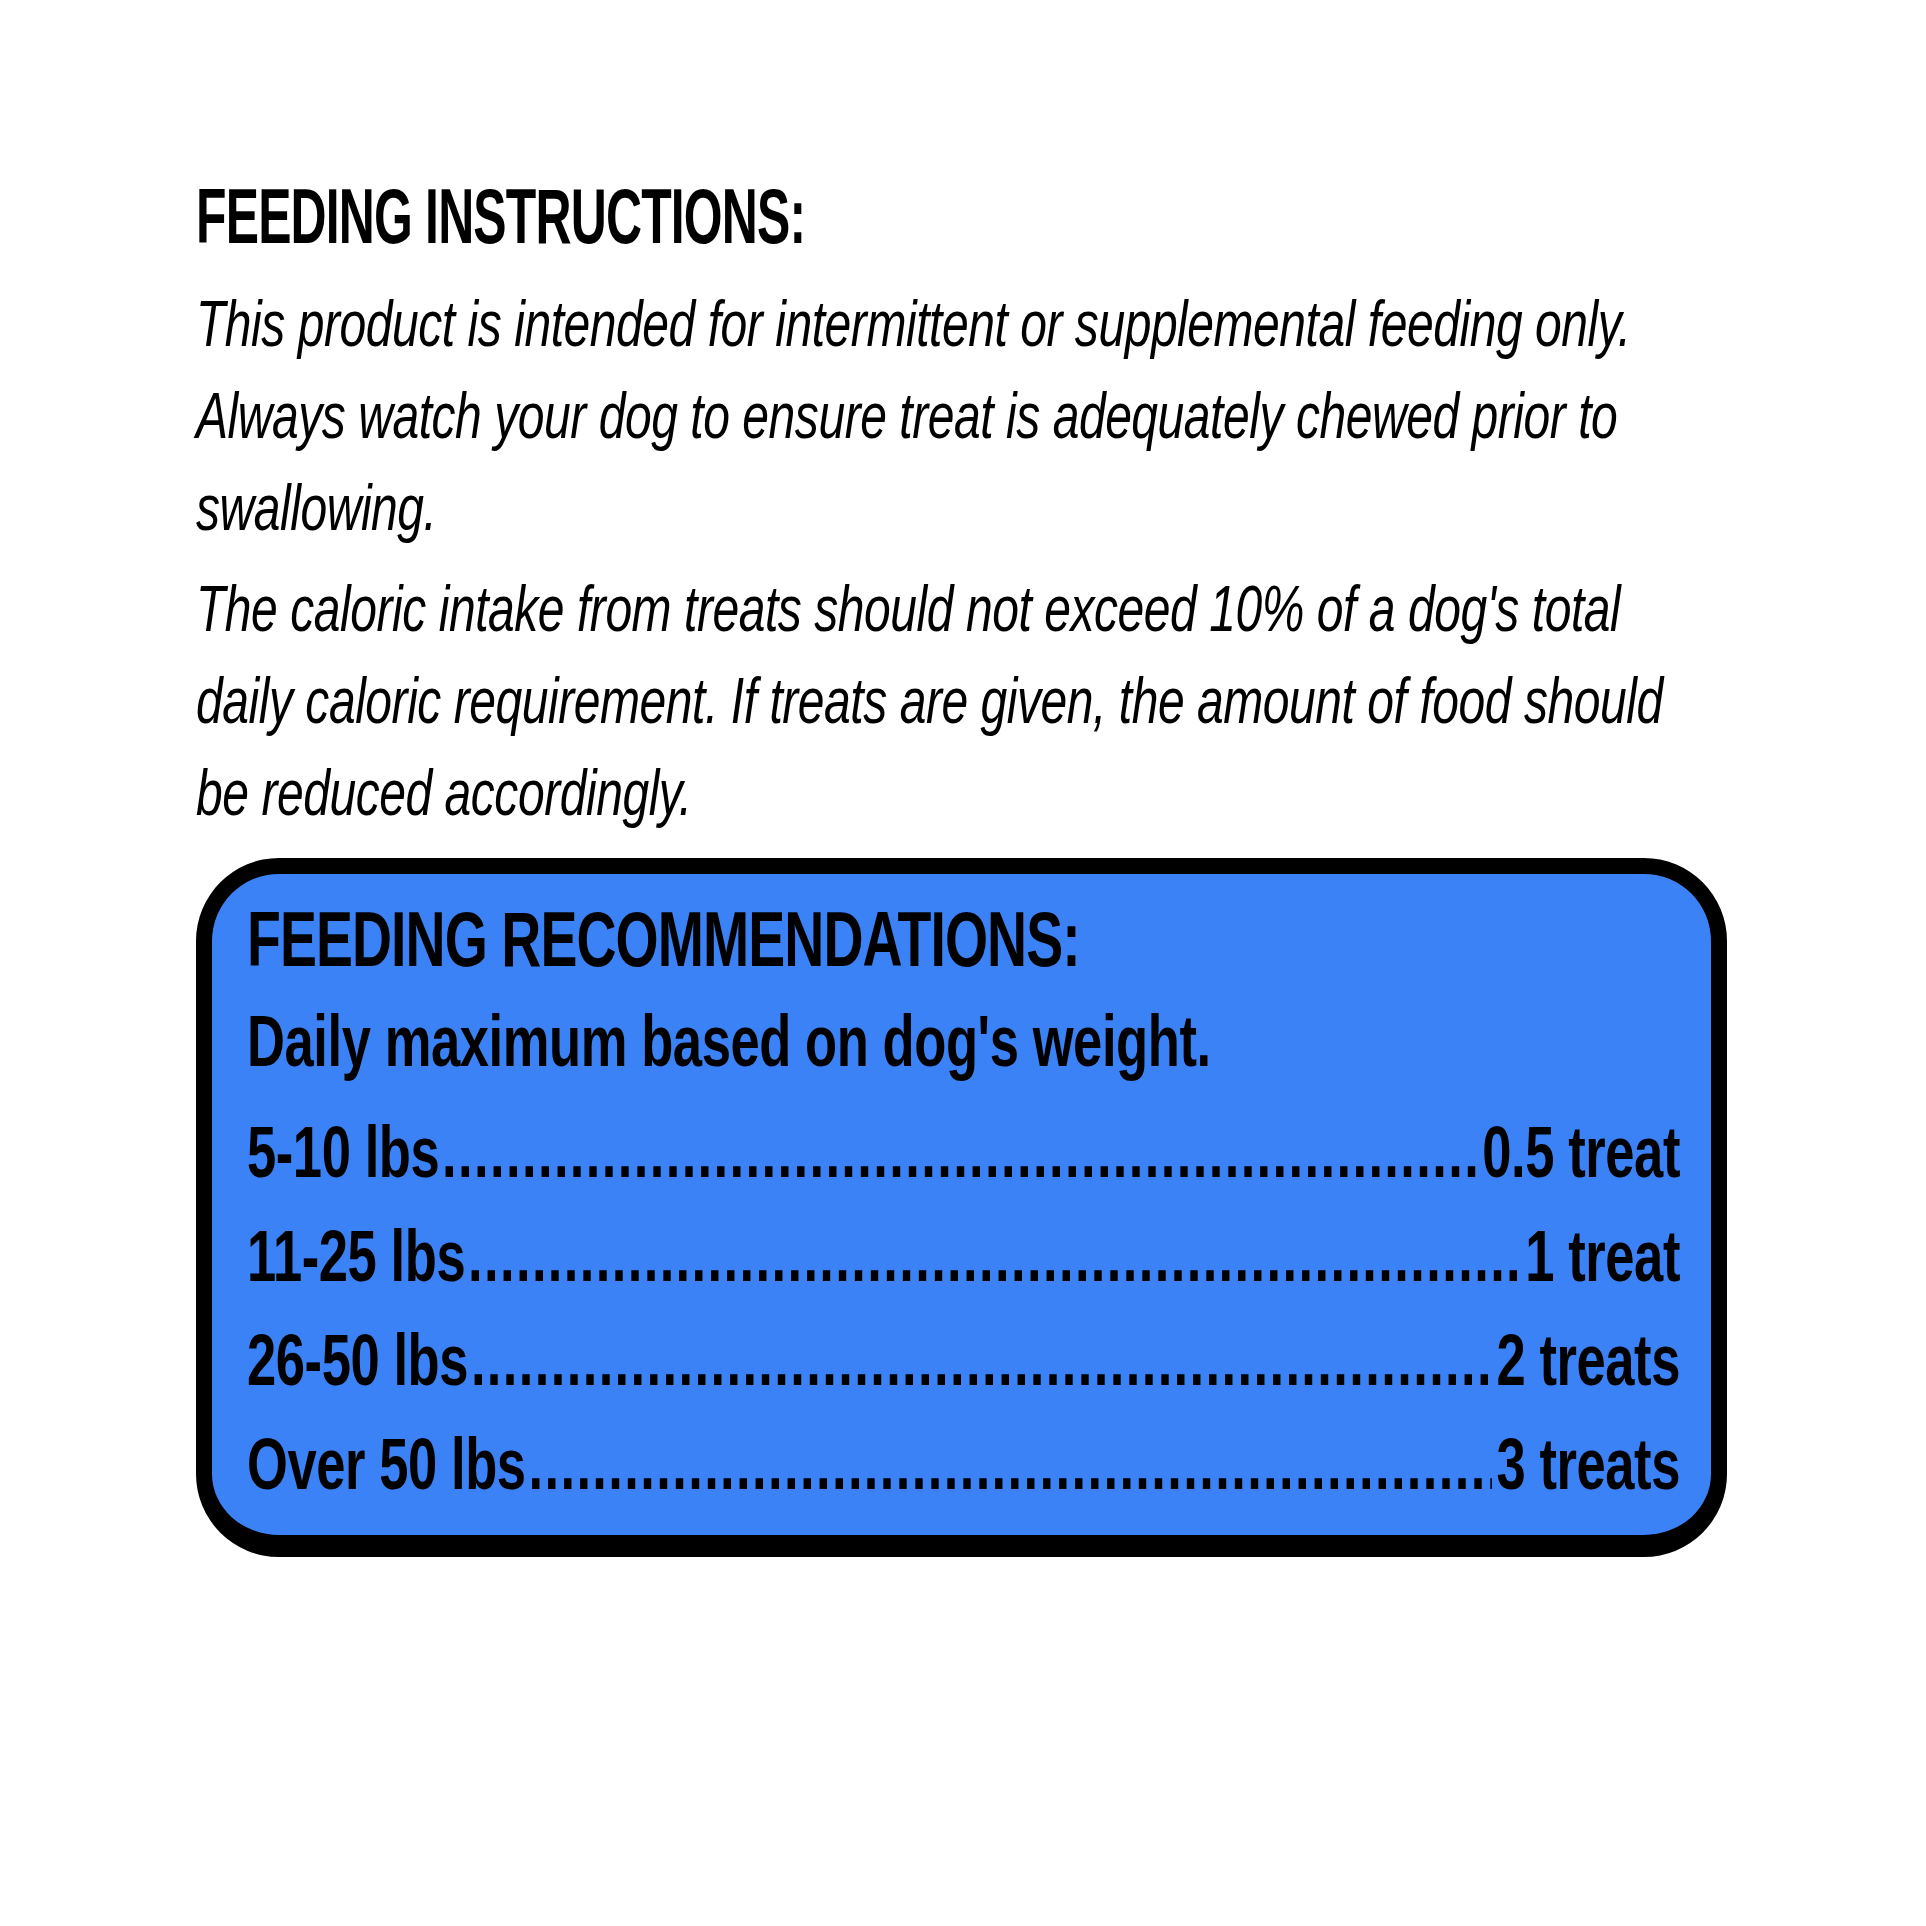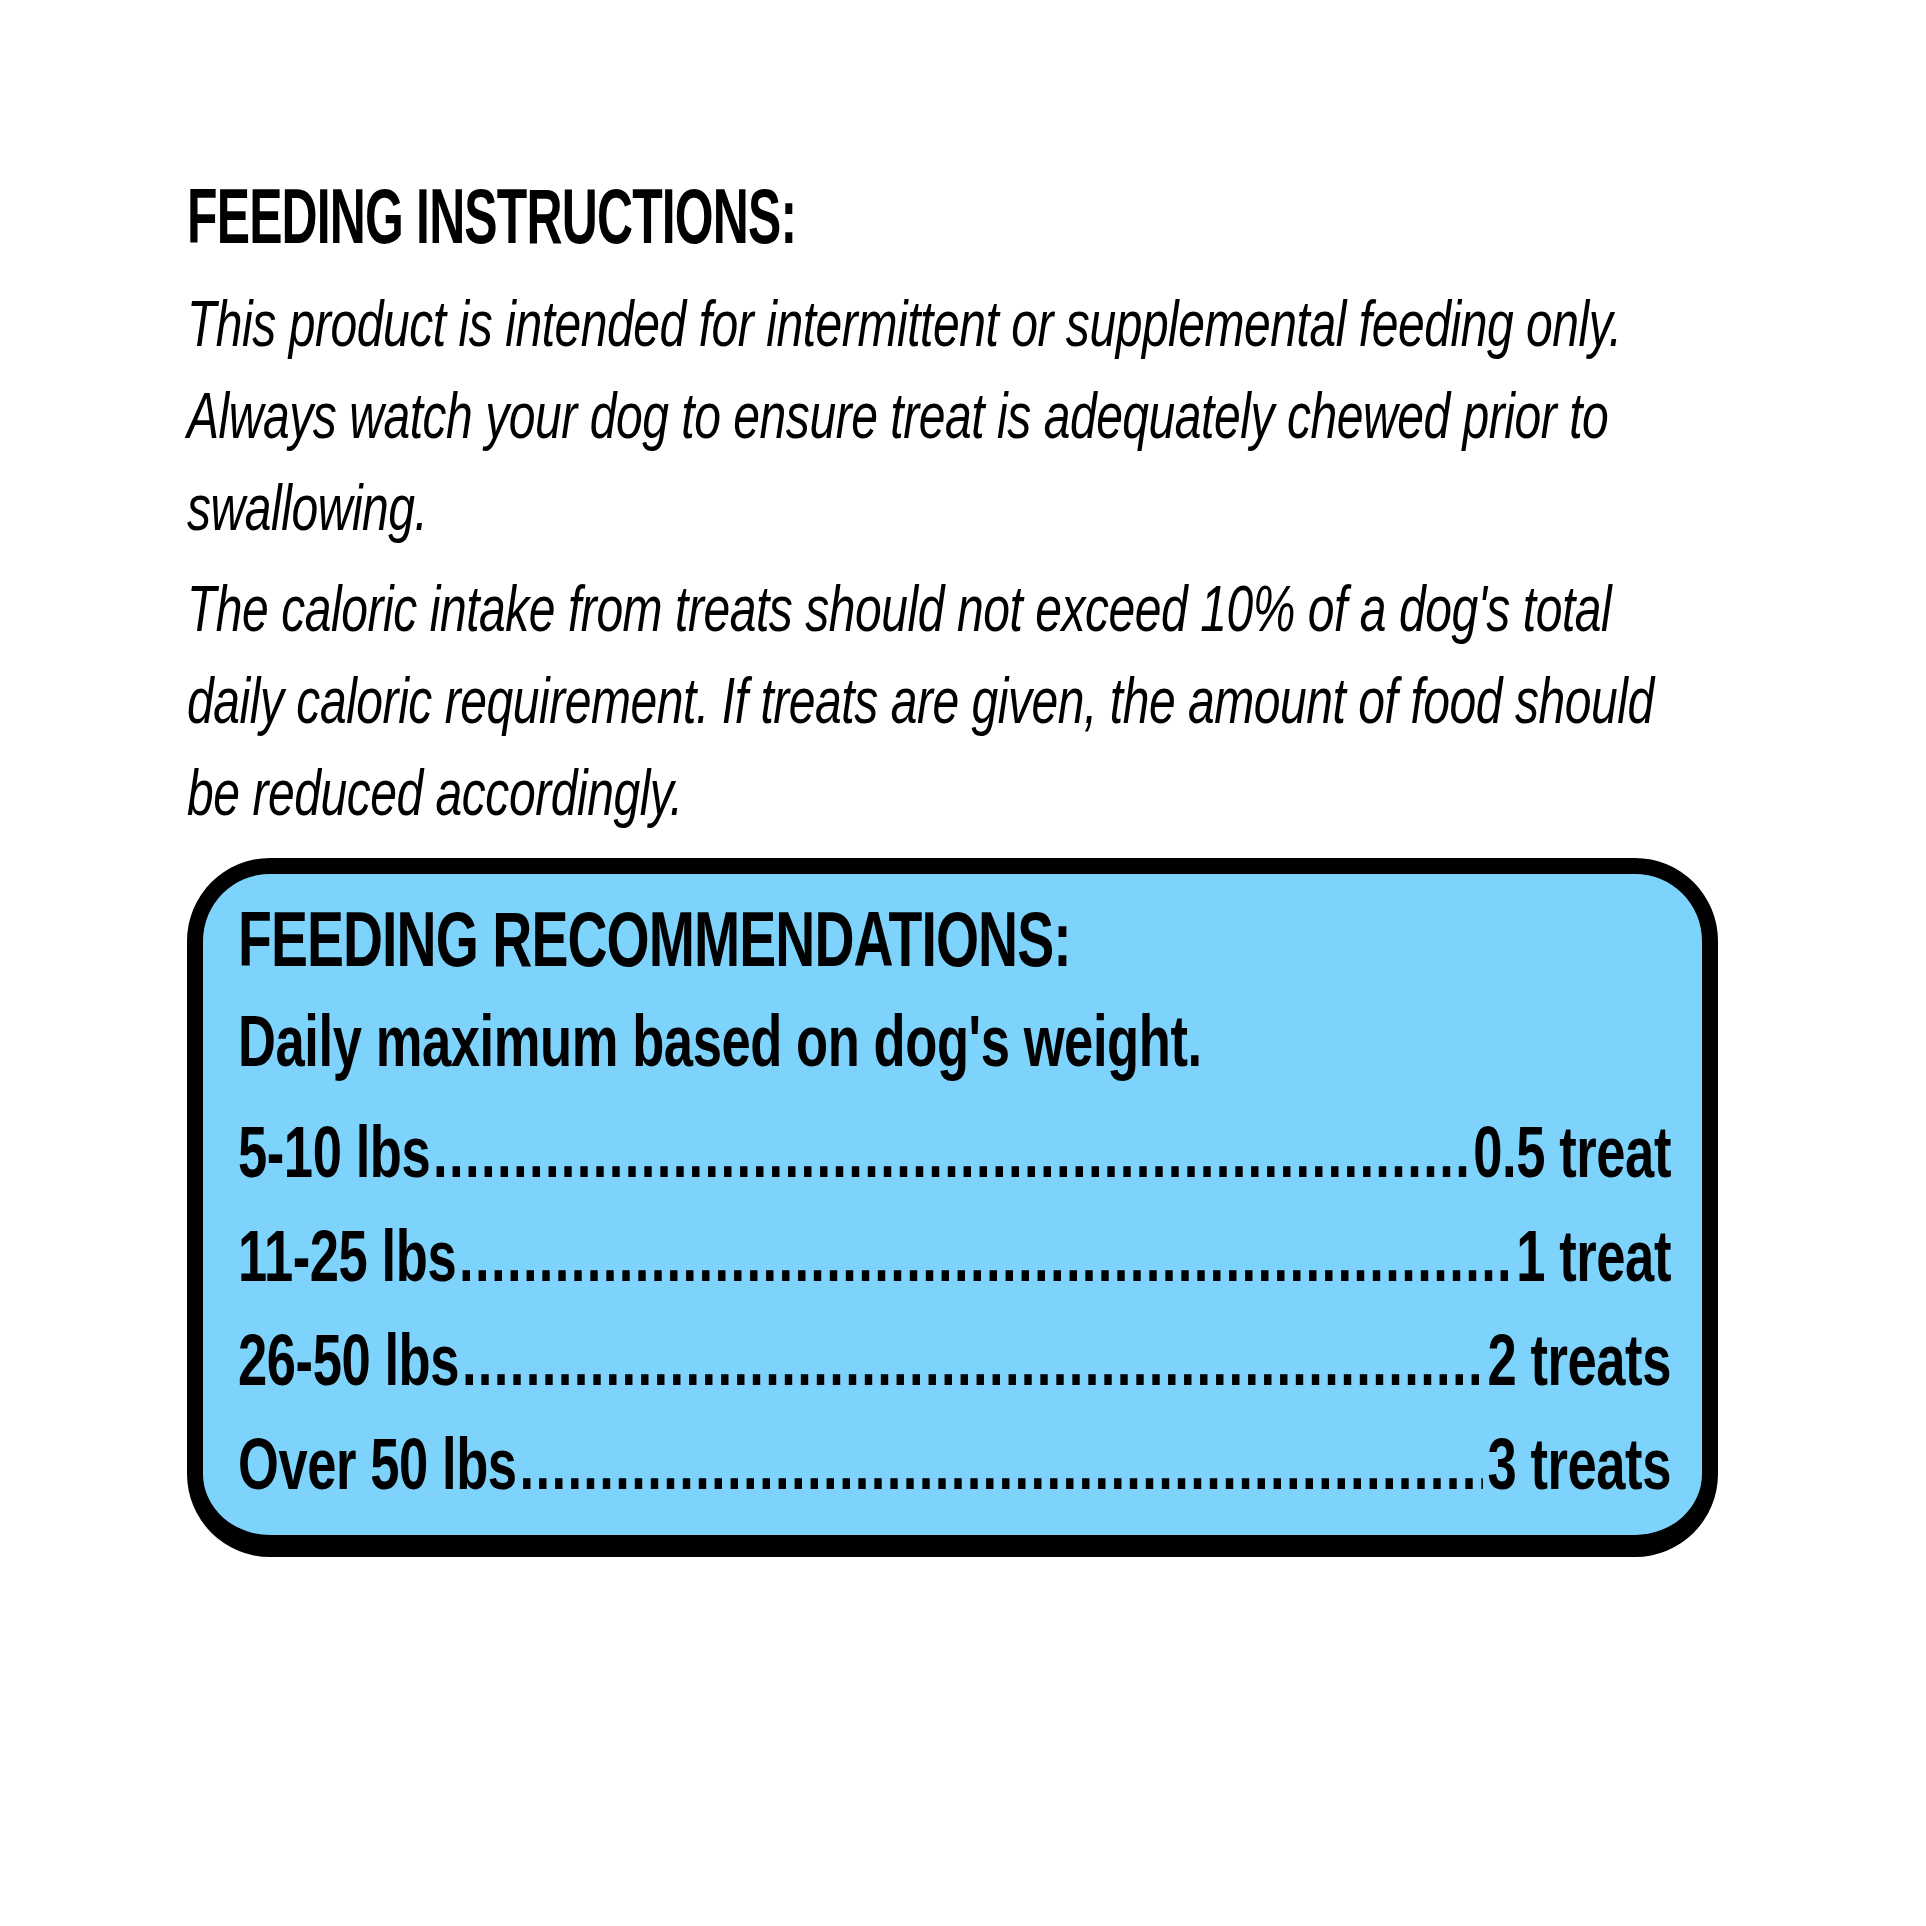--- a/index.html
+++ b/index.html
@@ -1,21 +1,21 @@
 <!DOCTYPE html>
 <html style="font-size:10.3px"><head>
 <meta charset="utf-8">
 <style>
   html,body{margin:0;padding:0;background:#ffffff;}
   body{
     width:1926px;height:1926px;position:relative;overflow:hidden;
     font-family:"Liberation Sans","DejaVu Sans",sans-serif;
     color:#000000;
   }
-  .sheet{position:absolute;left:187px;top:168px;width:1531px;}
+  .sheet{position:absolute;left:196px;top:168px;width:1531px;}
 
   
   .cond-title{transform:scaleX(0.64);transform-origin:0 0;width:156.25%;}
   .cond-bold {transform:scaleX(0.72);transform-origin:0 0;width:138.889%;}
   .cond-body {transform:scaleX(0.75);transform-origin:0 0;width:133.333%;}
 
   .doc-title{
     font-size:78px;font-weight:bold;line-height:96px;
     letter-spacing:-1.3px;white-space:nowrap;margin:0 0 14px 0;
   }
@@ -24,21 +24,21 @@
   .body-line{
     font-size:64px;font-weight:400;line-height:92px;
     letter-spacing:-0.6px;white-space:nowrap;
   }
 
   .rec-box{
     margin-top:19px;
     border:16.7px solid #000000;border-bottom-width:22px;
     border-radius:83px;
     padding:15.4px 31px 19px 35px;
-    background:#7dd3fc;
+    background:#3b82f6;
   }
   .rec-heading{
     font-size:77px;font-weight:bold;line-height:101px;
     letter-spacing:-1.3px;white-space:nowrap;margin:0;
   }
   .rec-sub{
     font-size:73px;font-weight:bold;line-height:101px;
     letter-spacing:-0.6px;white-space:nowrap;margin:0;
   }
   .rec-rows{margin-top:9px;}

